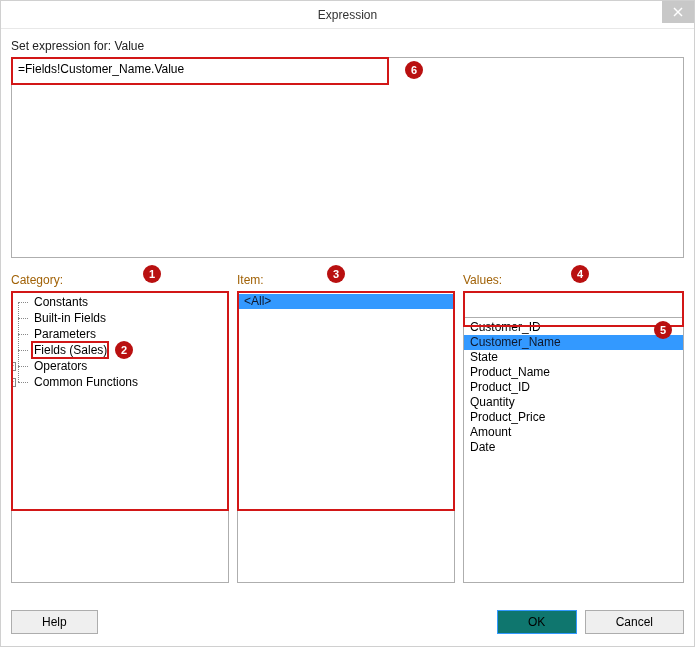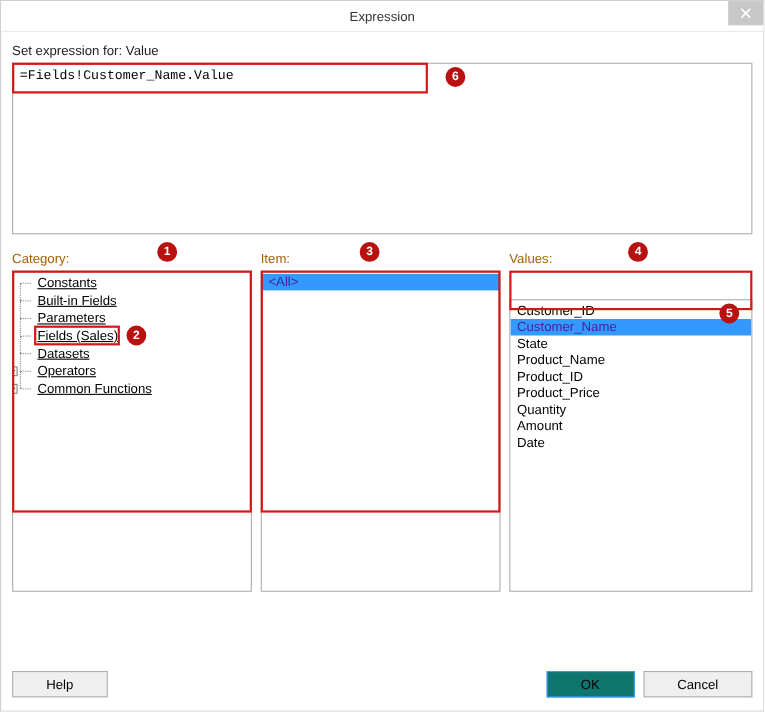--- a/index.html
+++ b/index.html
@@ -43,24 +43,24 @@
   }
   .close-btn svg { width: 10px; height: 10px; }
   .body {
     flex: 1;
     padding: 10px 10px 0 10px;
     display: flex; flex-direction: column;
   }
   .label { color: #222; margin-bottom: 4px; }
   .expr-box {
     width: 100%;
-    height: 156px;
+    height: 201px;
     border: 1px solid #aeaeae;
     padding: 4px 6px;
-    font-family: Liberation Mono, monospace;
+    font-family: Liberation Sans, sans-serif;
     font-size: 12px;
     resize: none;
     outline: none;
   }
   .midrow {
     display: flex;
     gap: 8px;
     margin-top: 12px;
     height: 310px;
     position: relative;
@@ -80,21 +80,20 @@
     background: #fff;
     overflow: auto;
     padding: 2px 0 2px 0;
   }
   
   .tree { list-style: none; margin: 0; padding: 0 0 0 6px; }
   .tree li {
     position: relative;
     padding: 0 0 0 14px;
     line-height: 16px;
-    text-decoration: underline;
   }
   .tree li::before {
     content: "";
     position: absolute;
     left: 0; top: -8px; bottom: 8px;
     border-left: 1px dotted #888;
   }
   .tree li::after {
     content: "";
     position: absolute;
@@ -121,21 +120,21 @@
     z-index: 2;
   }
   .list-item {
     padding: 0 6px;
     line-height: 15px;
     white-space: nowrap;
     cursor: default;
   }
   .list-item.selected {
     background: #3399ff;
-    color: #4c1d95;
+    color: #0f172a;
   }
   .footer {
     height: 48px;
     display: flex;
     align-items: center;
     padding: 0 10px 0 10px;
     gap: 8px;
     position: relative;
   }
   .footer .spacer { flex: 1; }
@@ -200,21 +199,20 @@
     <div class="midrow">
 
       <div class="col" style="flex:0 0 218px; position:relative;">
         <div class="col-label">Category:</div>
         <div class="listbox" id="category-tree">
         <ul class="tree">
               <li><span class="node-label">Constants</span></li>
               <li><span class="node-label">Built-in Fields</span></li>
               <li><span class="node-label">Parameters</span></li>
               <li><span class="node-label">Fields (Sales)</span></li>
-              <li><span class="node-label">Datasets</span></li>
               <li><span class="expander">+</span><span class="node-label">Operators</span></li>
               <li><span class="expander">+</span><span class="node-label">Common Functions</span></li>
             </ul>
           </div>
         <div class="redbox" style="left:0; top:18px; width:218px; height:220px;"></div>
         <div class="annot" style="left:132px; top:-8px;">1</div>
         <div class="redbox" style="left:20px; top:68px; width:78px; height:18px;"></div>
         <div class="annot" style="left:104px; top:68px;">2</div>
       </div>
 
@@ -228,22 +226,22 @@
       </div>
 
       <div class="col" style="flex:1; position:relative;gap:26px;">
         <div class="col-label">Values:</div>
         <div class="listbox" id="values-list">
             <div class="list-item">Customer_ID</div>
             <div class="list-item selected">Customer_Name</div>
             <div class="list-item">State</div>
             <div class="list-item">Product_Name</div>
             <div class="list-item">Product_ID</div>
+            <div class="list-item">Quantity</div>
             <div class="list-item">Product_Price</div>
-            <div class="list-item">Quantity</div>
             <div class="list-item">Amount</div>
             <div class="list-item">Date</div>
           </div>
         <div class="redbox" style="left:0; top:18px; width:100%; height:36px;"></div>
         <div class="annot" style="left:108px; top:-8px;">4</div>
         <div class="annot" style="right:12px; top:48px;">5</div>
       </div>
 
     </div>
 

